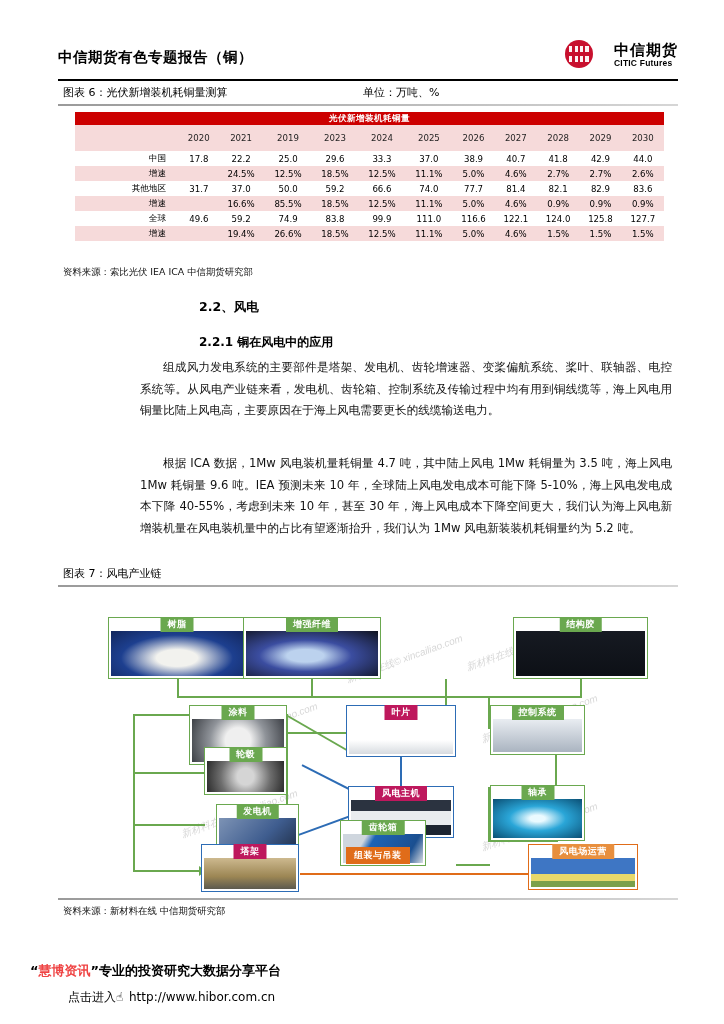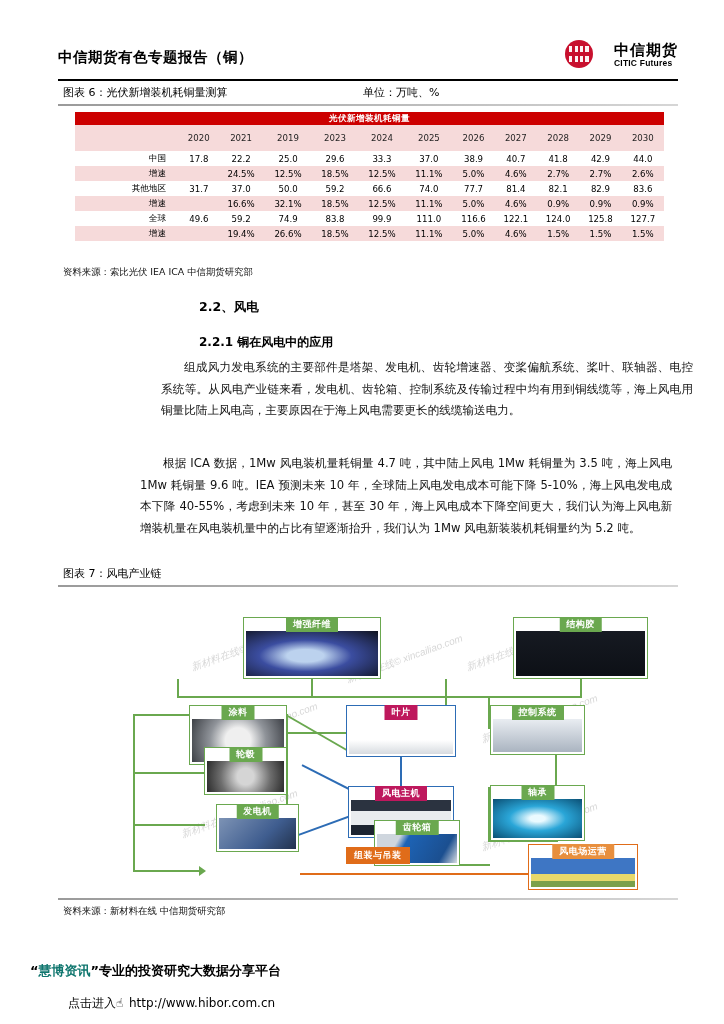--- a/index.html
+++ b/index.html
@@ -128,22 +128,22 @@
     padding: 2px 8px; letter-spacing: .5px;
     font-family: "DejaVu Sans", "Liberation Sans", sans-serif;
   }
   .wm { position: absolute; color: rgba(150,150,150,.38); font-size: 10px;
         transform: rotate(-20deg); white-space: nowrap; font-style: italic; }
 
   
   .footer { position: absolute; left: 30px; top: 962px; width: 660px; }
   .f1 { font-size: 13px; font-weight: bold;
         font-family: "DejaVu Sans", "Liberation Sans", sans-serif; }
-  .f1 .red { color: #0f766e; }
-  .f2 { margin-top: 15px; margin-left: 38px; font-size: 12px;
+  .f1 .red { color: #ef4444; }
+  .f2 { margin-top: 9px; margin-left: 38px; font-size: 12px;
         font-family: "DejaVu Sans", "Liberation Sans", sans-serif; }
   .hand { display: inline-block; width: 13px; }
 </style>
 </head>
 <body>
 
 <div class="page">
 
   <div class="header">
     <div class="header-title">中信期货有色专题报告（铜）</div>
@@ -222,21 +222,21 @@
             <td>77.7</td>
             <td>81.4</td>
             <td>82.1</td>
             <td>82.9</td>
             <td>83.6</td>
           </tr>
           <tr class="r-pink">
             <td class="lbl">增速</td>
             <td></td>
             <td>16.6%</td>
-            <td>32.1%</td>
+            <td>85.5%</td>
             <td>18.5%</td>
             <td>12.5%</td>
             <td>11.1%</td>
             <td>5.0%</td>
             <td>4.6%</td>
             <td>0.9%</td>
             <td>0.9%</td>
             <td>0.9%</td>
           </tr>
           <tr class="r-white">
@@ -269,21 +269,21 @@
           </tr>
         </tbody>
     </table>
   </div>
 
   <div class="src" style="left:63px; top:266px;">资料来源：索比光伏 IEA ICA 中信期货研究部</div>
 
   <div class="sec-h" style="left:199px; top:299px; font-size:12.5px;">2.2、风电</div>
   <div class="sec-h" style="left:199px; top:334px; font-size:12px;">2.2.1 铜在风电中的应用</div>
 
-  <div class="para" style="top:357px;margin-left:21px;">组成风力发电系统的主要部件是塔架、发电机、齿轮增速器、变桨偏航系统、桨叶、联轴器、电控系统等。从风电产业链来看，发电机、齿轮箱、控制系统及传输过程中均有用到铜线缆等，海上风电用铜量比陆上风电高，主要原因在于海上风电需要更长的线缆输送电力。</div>
+  <div class="para" style="top:357px;">组成风力发电系统的主要部件是塔架、发电机、齿轮增速器、变桨偏航系统、桨叶、联轴器、电控系统等。从风电产业链来看，发电机、齿轮箱、控制系统及传输过程中均有用到铜线缆等，海上风电用铜量比陆上风电高，主要原因在于海上风电需要更长的线缆输送电力。</div>
   <div class="para" style="top:453px;">根据 ICA 数据，1Mw 风电装机量耗铜量 4.7 吨，其中陆上风电 1Mw 耗铜量为 3.5 吨，海上风电 1Mw 耗铜量 9.6 吨。IEA 预测未来 10 年，全球陆上风电发电成本可能下降 5-10%，海上风电发电成本下降 40-55%，考虑到未来 10 年，甚至 30 年，海上风电成本下降空间更大，我们认为海上风电新增装机量在风电装机量中的占比有望逐渐抬升，我们认为 1Mw 风电新装装机耗铜量约为 5.2 吨。</div>
 
   <div class="exh7-cap">图表 7：风电产业链</div>
   <div class="exh7-rule"></div>
 
   <div class="diagram">
 
     <div class="wm" style="left:130px; top:48px;">新材料在线© xincailiao.com</div>
     <div class="wm" style="left:405px; top:48px;">新材料在线© xincailiao.com</div>
     <div class="wm" style="left:140px; top:128px;">新材料在线© xincailiao.com</div>
@@ -325,20 +325,24 @@
     <div class="edge" style="left:398px; top:272px; width:34px; height:2px;"></div>
     <div class="edge" style="left:430px; top:105px; width:2px; height:30px;"></div>
     <div class="edge" style="left:430px; top:135px; width:92px; height:2px;"></div>
 
     <div class="edge blue" style="left:232px; top:222px; width:110px; height:2px; transform-origin:right; transform:rotate(27deg);"></div>
     <div class="edge blue" style="left:232px; top:205px; width:110px; height:2px; transform-origin:right; transform:rotate(-20deg);"></div>
 
     <div class="edge orange" style="left:242px; top:281px; width:238px; height:2px;"></div>
     <div class="arrow" style="left:478px; top:277px; border-top:5px solid transparent; border-bottom:5px solid transparent; border-left:7px solid #e06c19;"></div>
 
+    <div class="node" style="left:50px; top:25px; width:138px; height:62px;">
+      <div class="node-cap">树脂</div>
+      <div class="thumb t-resin"></div>
+    </div>
     <div class="node" style="left:185px; top:25px; width:138px; height:62px;">
       <div class="node-cap">增强纤维</div>
       <div class="thumb t-fiber"></div>
     </div>
     <div class="node" style="left:455px; top:25px; width:135px; height:62px;">
       <div class="node-cap">结构胶</div>
       <div class="thumb t-glue"></div>
     </div>
 
     <div class="node" style="left:131px; top:113px; width:98px; height:60px;">
@@ -366,25 +370,29 @@
 
     <div class="node" style="left:432px; top:113px; width:95px; height:50px;">
       <div class="node-cap">控制系统</div>
       <div class="thumb t-ctrl"></div>
     </div>
     <div class="node" style="left:432px; top:193px; width:95px; height:56px;">
       <div class="node-cap">轴承</div>
       <div class="thumb t-bear"></div>
     </div>
 
-    <div class="node" style="left:282px; top:228px; width:86px; height:46px;margin-left:34px;">
+    <div class="node" style="left:282px; top:228px; width:86px; height:46px;">
       <div class="node-cap">齿轮箱</div>
       <div class="thumb t-gear"></div>
     </div>
 
+    <div class="node blue" style="left:143px; top:252px; width:98px; height:48px;">
+      <div class="node-cap">塔架</div>
+      <div class="thumb t-tower"></div>
+    </div>
 
     <div class="orange-label" style="left:288px; top:255px;">组装与吊装</div>
 
     <div class="node orange" style="left:470px; top:252px; width:110px; height:46px;">
       <div class="node-cap">风电场运营</div>
       <div class="thumb t-farm"></div>
     </div>
   </div>
 
   <div class="exh7-rule2"></div>

